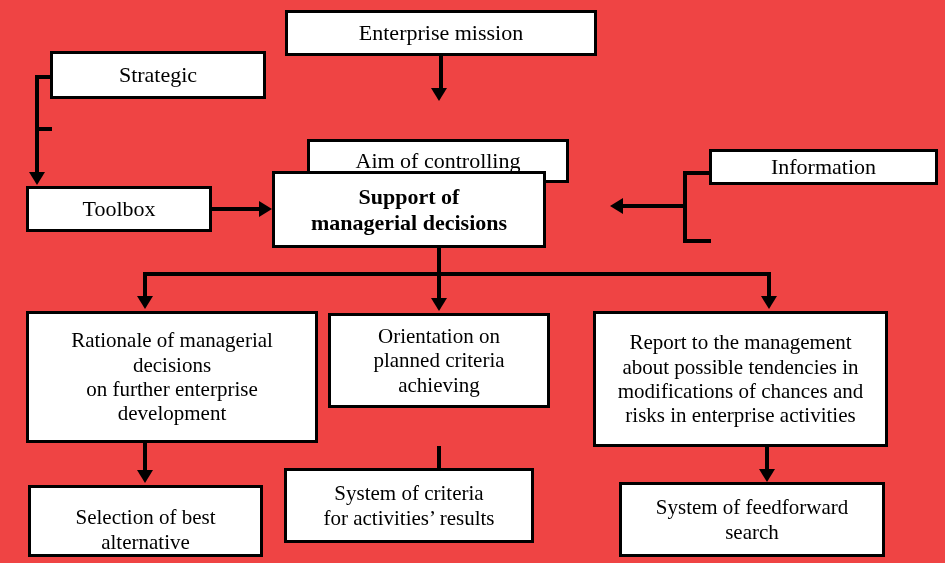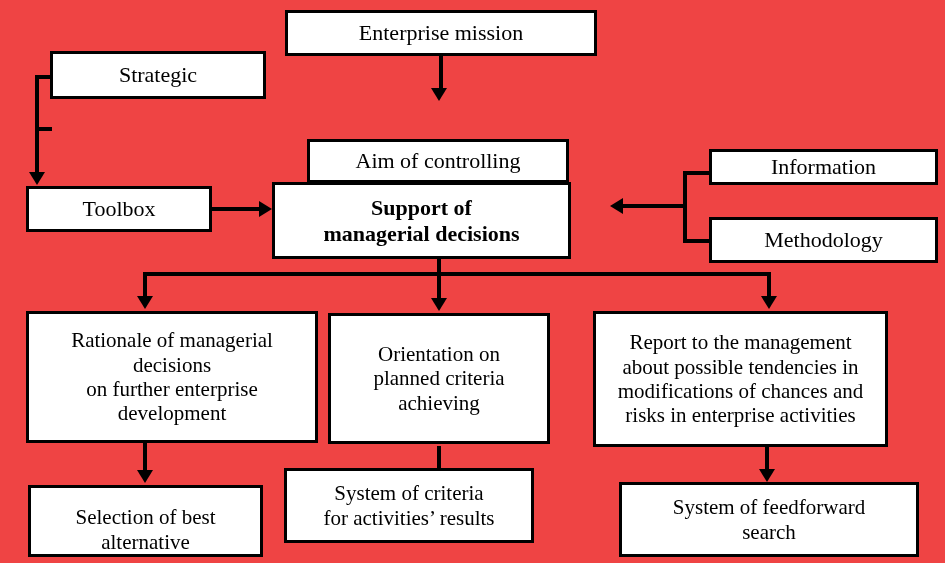--- a/index.html
+++ b/index.html
@@ -98,37 +98,34 @@
 
 
   <div class="box f22" style="left:2px; top:186px; width:186px; height:46px;margin-left:24px;">
     <span class="txt">Toolbox</span>
   </div>
 
   <div class="box f22" style="left:709px; top:149px; width:229px; height:36px;">
     <span class="txt">Information</span>
   </div>
 
-  <div class="box f22" style="left:709px; top:217px; width:229px; height:46px;">
-    <span class="txt">Methodology</span>
-  </div>
 
-  <div class="box f22 bold" style="left:272px; top:182px; width:299px; height:77px;">
+  <div class="box f22 bold" style="left:272px; top:171px; width:274px; height:77px;">
     <span class="txt">Support of
 managerial decisions</span>
   </div>
 
   <div class="box f21" style="left:2px; top:311px; width:292px; height:132px;margin-left:24px;">
     <span class="txt">Rationale of managerial
 decisions
 on further enterprise
 development</span>
   </div>
 
-  <div class="box f21" style="left:328px; top:313px; width:222px; height:131px;">
+  <div class="box f21" style="left:328px; top:313px; width:222px; height:95px;">
     <span class="txt">Orientation on
 planned criteria
 achieving</span>
   </div>
 
   <div class="box f21" style="left:593px; top:311px; width:295px; height:136px;">
     <span class="txt">Report to the management
 about possible tendencies in
 modifications of chances and
 risks in enterprise activities</span>
@@ -137,21 +134,21 @@
   <div class="box f21" style="left:28px; top:485px; width:235px; height:72px;align-items:flex-end;">
     <span class="txt">Selection of best
 alternative</span>
   </div>
 
   <div class="box f21" style="left:284px; top:468px; width:250px; height:75px;">
     <span class="txt">System of criteria
 for activities’ results</span>
   </div>
 
-  <div class="box f21" style="left:619px; top:482px; width:300px; height:75px;align-items:center;">
+  <div class="box f21" style="left:619px; top:482px; width:266px; height:75px;align-items:center;">
     <span class="txt">System of feedforward
 search</span>
   </div>
 
   <div class="vline" style="left:439px; top:56px; height:34px;"></div>
   <div class="arrow-down" style="left:431px; top:88px;"></div>
 
   <div class="vline" style="left:439px; top:145px; height:17px;"></div>
   <div class="arrow-down" style="left:431px; top:159px;"></div>
 

